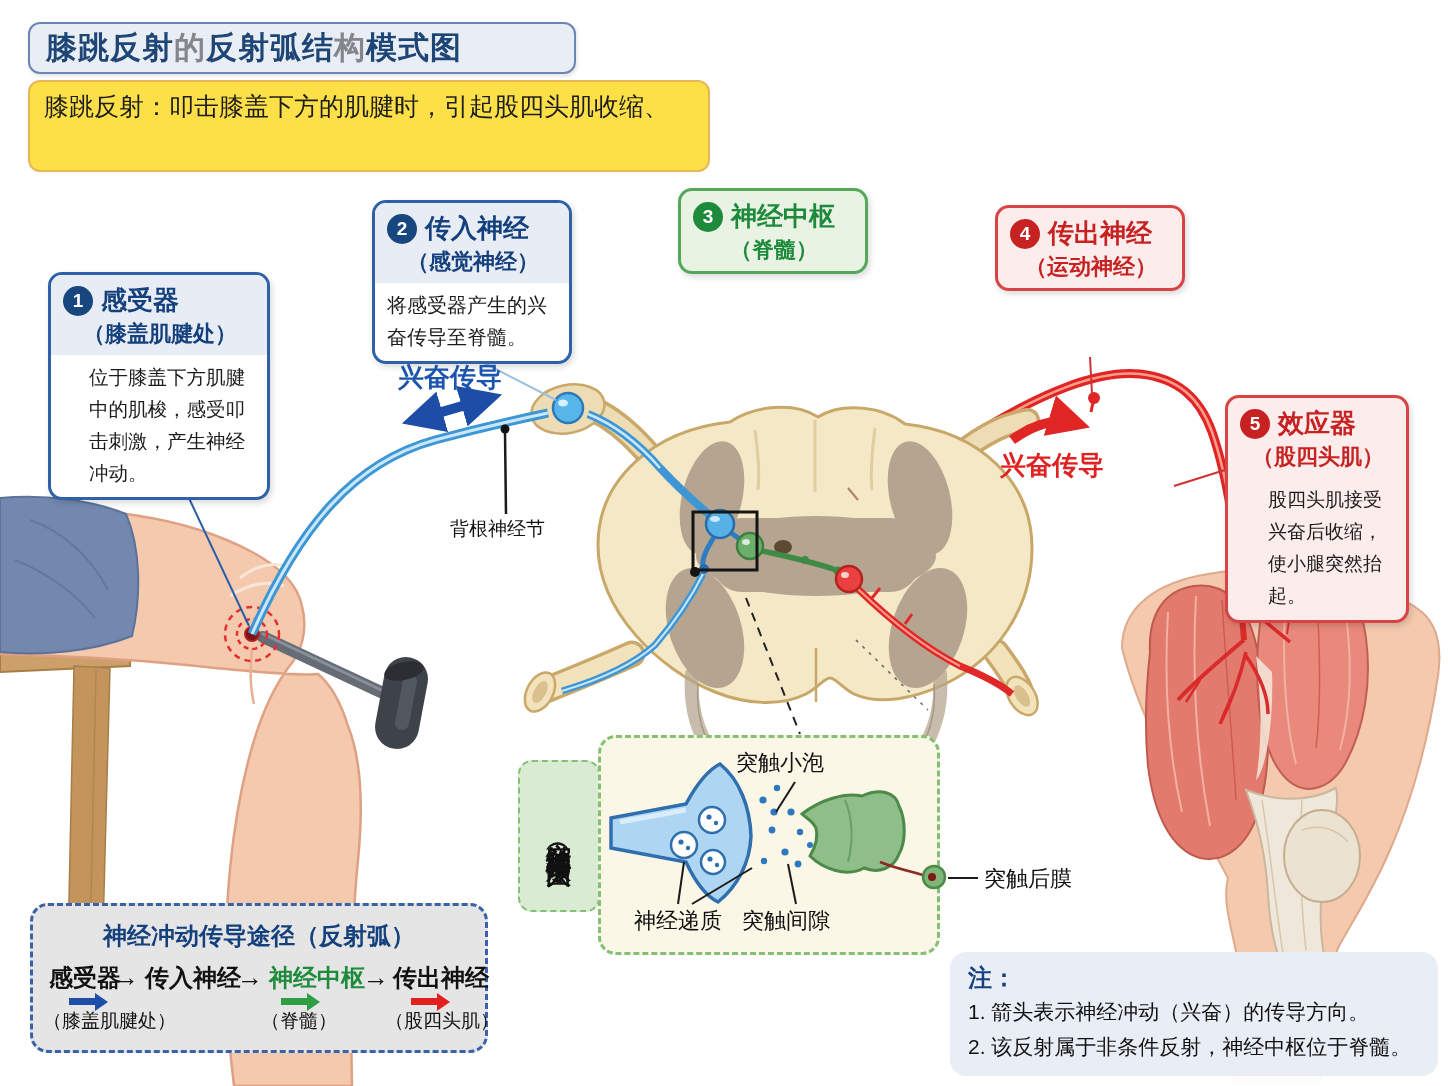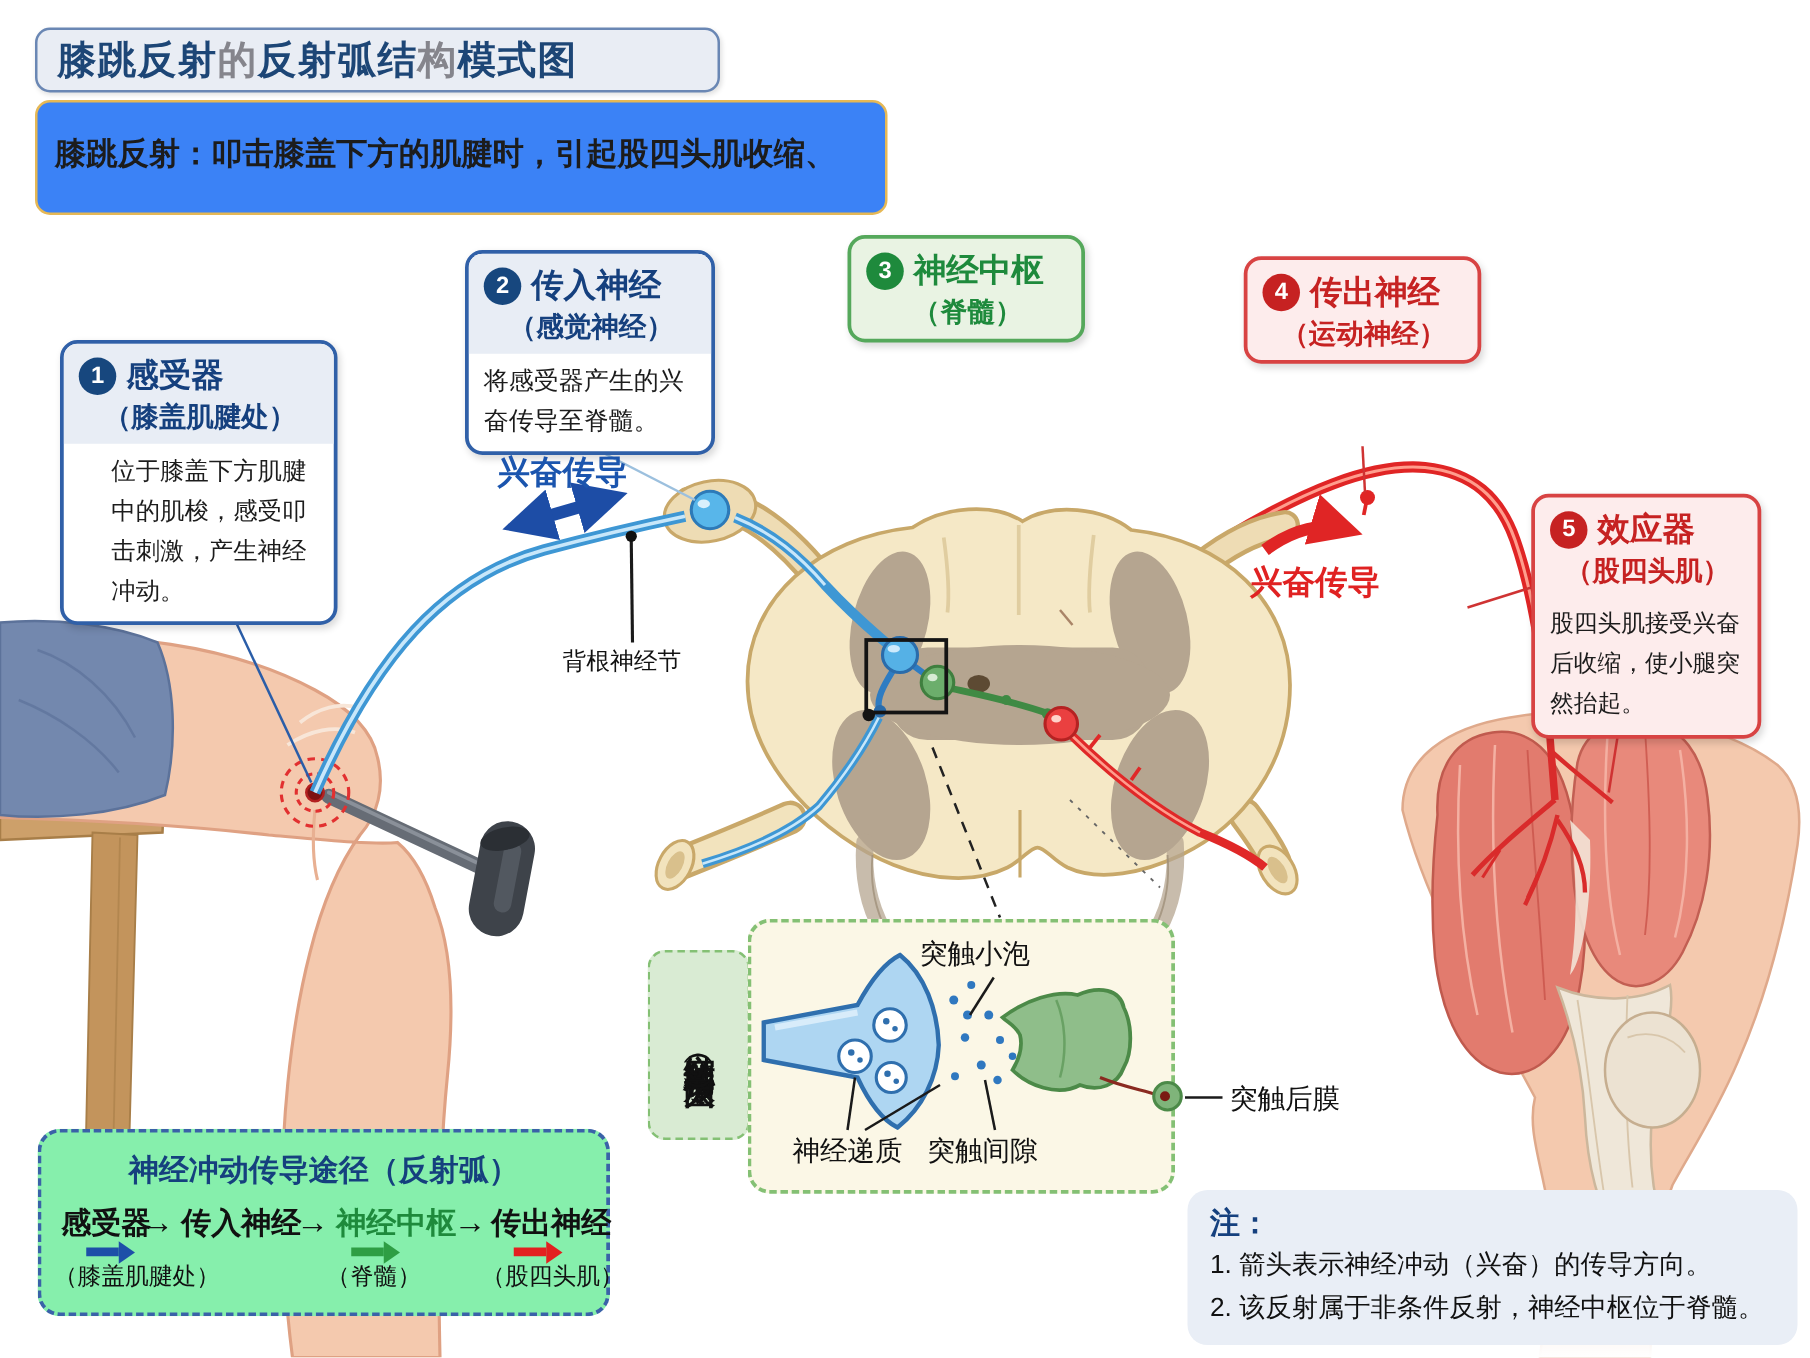--- a/index.html
+++ b/index.html
@@ -7,22 +7,22 @@
   .stage{position:relative;width:1448px;height:1086px;background:#ffffff;overflow:hidden;}
   .stage svg{position:absolute;left:0;top:0;pointer-events:none;}
 
   
   .title-box{position:absolute;left:28px;top:22px;width:512px;height:48px;
     background:#e9edf4;border:2.5px solid #6a87b4;border-radius:12px;
     display:flex;align-items:center;padding:0 16px;box-shadow:1px 2px 4px rgba(0,0,0,.12);}
   .title-box span{font-size:31px;font-weight:bold;letter-spacing:1px;}
   .t-blue{color:#1d4676;} .t-gray{color:#85858c;}
   .intro-box{position:absolute;left:28px;top:80px;width:682px;height:92px;
-    background:#3b82f6;border:2.5px solid #e6b855;border-radius:12px;
-    padding:21px 14px 0 14px;box-sizing:border-box;font-weight:bold;}
+    background:#fde047;border:2.5px solid #e6b855;border-radius:12px;
+    padding:4px 14px 0 14px;box-sizing:border-box;}
   .intro-box div{font-size:25px;color:#1c1c1c;line-height:40px;white-space:nowrap;}
   .intro-line2{padding-left:132px;}
 
   
   .callout{position:absolute;border-radius:14px;box-sizing:border-box;
     box-shadow:2px 3px 6px rgba(0,0,0,.15);overflow:hidden;}
   .co-blue{border:3px solid #3060a8;background:#ffffff;}
   .co-green{border:3px solid #55a85b;background:#e9f3e3;}
   .co-red{border:3px solid #d84343;background:#fdecec;}
   .co-head{padding:8px 10px 2px 12px;}
@@ -53,21 +53,21 @@
   .inset-side{position:absolute;left:518px;top:760px;width:82px;height:152px;
     background:#d9ebd3;border:2px dashed #84c074;border-radius:14px;box-sizing:border-box;
     display:flex;align-items:center;justify-content:center;z-index:1;}
   .inset-side .vtxt{writing-mode:vertical-rl;font-size:25px;font-weight:bold;color:#111;
     letter-spacing:3px;line-height:36px;}
   .syn-svg{z-index:3;}
   .top-label{z-index:4;text-align:right;}
 
   
   .pathway-box{position:absolute;left:30px;top:903px;width:458px;height:150px;
-    background:#86efac;border:3px dashed #3a62a8;border-radius:18px;box-sizing:border-box;}
+    background:#e5e5e5;border:3px dashed #3a62a8;border-radius:18px;box-sizing:border-box;}
   .pw-title{position:absolute;left:0;right:0;top:14px;text-align:center;
     font-size:24px;font-weight:bold;color:#15407e;white-space:nowrap;}
   .pw-item{position:absolute;top:56px;font-size:24px;font-weight:bold;color:#111;white-space:nowrap;}
   .pw-sep{position:absolute;top:56px;font-size:26px;font-weight:bold;color:#111;}
   .pw-note{position:absolute;top:102px;font-size:19px;color:#111;white-space:nowrap;}
   .harrow{position:absolute;top:92px;height:7px;width:26px;}
   .harrow::after{content:'';position:absolute;left:100%;top:-5.5px;width:0;height:0;
     border:9px solid transparent;border-right:0;}
   .ha-blue{background:#1d4fa8;} .ha-blue::after{border-left:13px solid #1d4fa8;}
   .ha-green{background:#2e9e44;} .ha-green::after{border-left:13px solid #2e9e44;}
@@ -330,21 +330,21 @@
   </div>
 
   <div class="callout co-red" style="left:1225px;top:395px;width:184px;">
     <div class="co-head">
       <div class="co-title-row">
         <span class="badge b-red">5</span>
         <span class="co-title c-red">效应器</span>
       </div>
       <div class="co-sub c-red">（股四头肌）</div>
     </div>
-    <div class="co-body" style="font-size:19px;">股四头肌接受兴奋后收缩，使小腿突然抬起。</div>
+    <div class="co-body" style="font-size:19px;margin-left:28px;">股四头肌接受兴奋后收缩，使小腿突然抬起。</div>
   </div>
 
   <div class="lbl lbl-excite-blue">兴奋传导</div>
   <div class="lbl lbl-excite-red">兴奋传导</div>
   <div class="lbl lbl-black lbl-ganglion">背根神经节</div>
 
   <div class="inset-side">
     <div class="vtxt">
       <span>突触结构</span><span>（放大图）</span>
     </div>

